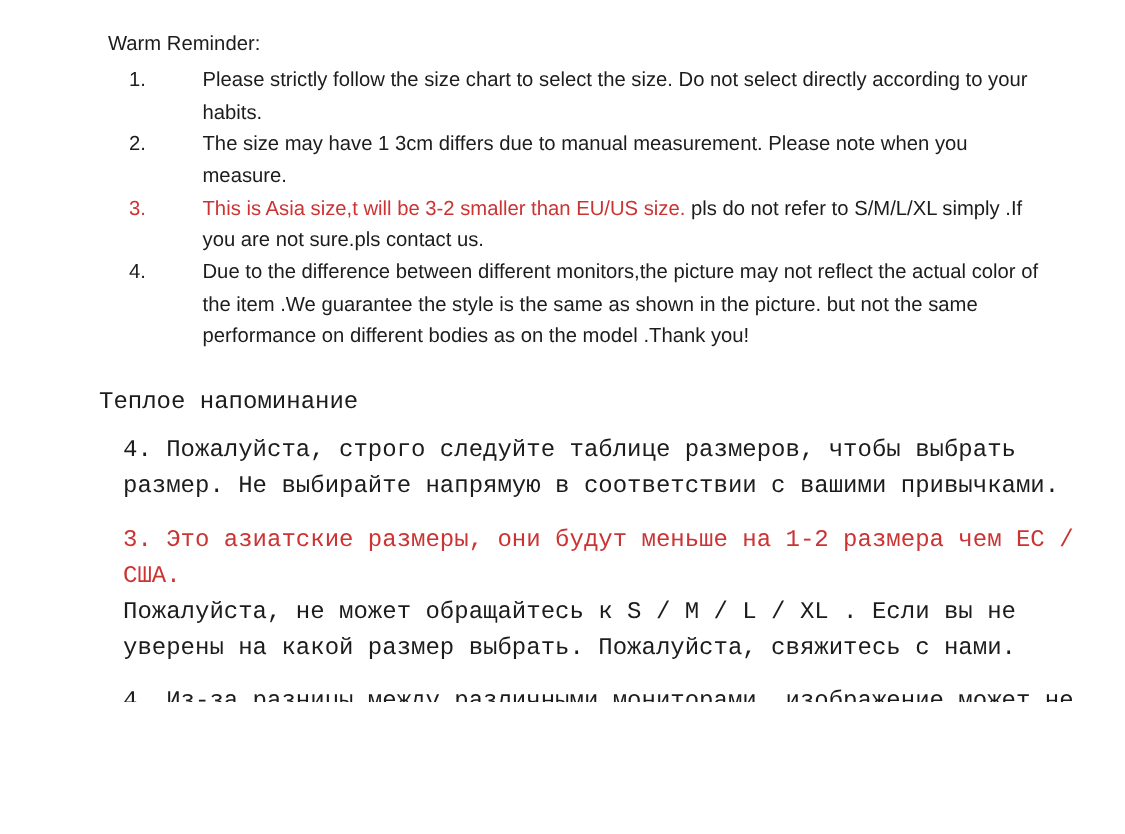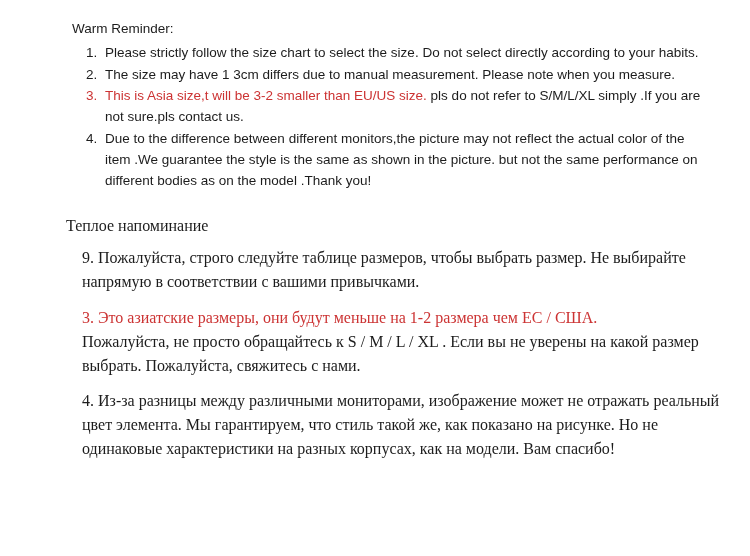--- a/index.html
+++ b/index.html
@@ -18,27 +18,27 @@
   .en {
     font-family: "Liberation Sans", sans-serif;
     font-size: 13.5px;
     line-height: 1.58;
     width: 632px;
   }
   .en-title { margin: 2px 0 3px 0; }
   .en-list { margin-left: 14px; }
   .en-item { display: flex; }
   .en-item .num { flex: 0 0 19px; }
-  .en-item .txt { flex: 1 1 auto; }
+  .en-item .txt { flex: 1 1 auto; margin-left: 30px; }
 
   .red { color: var(--red); }
 
   
   .ru {
-    font-family: Liberation Serif, serif;
+    font-family: Liberation Mono, monospace;
     font-size: 16px;
     line-height: 1.5;
     width: 648px;
     margin-top: 22px;
   }
   .ru-title { margin: 0 0 8px -6px; }
   .ru-item { margin: 0 0 11px 10px; }
   .ru-item .red-line { display: block; color: var(--red); margin-top: 12px; }
 </style>
 </head>
@@ -71,27 +71,27 @@
         <span class="txt">Due to the difference between different monitors,the picture may not reflect the actual color of the item .We guarantee the style is the same as shown in the picture. but not the same performance on different bodies as on the model .Thank you!</span>
       </div>
 
     </div>
   </div>
 
   <div class="ru">
     <div class="ru-title">Теплое напоминание</div>
 
     <div class="ru-item">
-      <span>9. Пожалуйста, строго следуйте таблице размеров, чтобы выбрать размер. Не выбирайте напрямую в соответствии с вашими привычками.</span>
+      <span>4. Пожалуйста, строго следуйте таблице размеров, чтобы выбрать размер. Не выбирайте напрямую в соответствии с вашими привычками.</span>
     </div>
 
 
     <div class="ru-item">
       <span class="red-line">3. Это азиатские размеры, они будут меньше на 1-2 размера чем ЕС / США.</span>
-      <span>Пожалуйста, не просто обращайтесь к S / M / L / XL . Если вы не уверены на какой размер выбрать. Пожалуйста, свяжитесь с нами.</span>
+      <span>Пожалуйста, не может обращайтесь к S / M / L / XL . Если вы не уверены на какой размер выбрать. Пожалуйста, свяжитесь с нами.</span>
     </div>
 
     <div class="ru-item">
       <span>4. Из-за разницы между различными мониторами, изображение может не отражать реальный цвет элемента. Мы гарантируем, что стиль такой же, как показано на рисунке. Но не одинаковые характеристики на разных корпусах, как на модели. Вам спасибо!</span>
     </div>
   </div>
 
 </div>
 
 </body></html>

